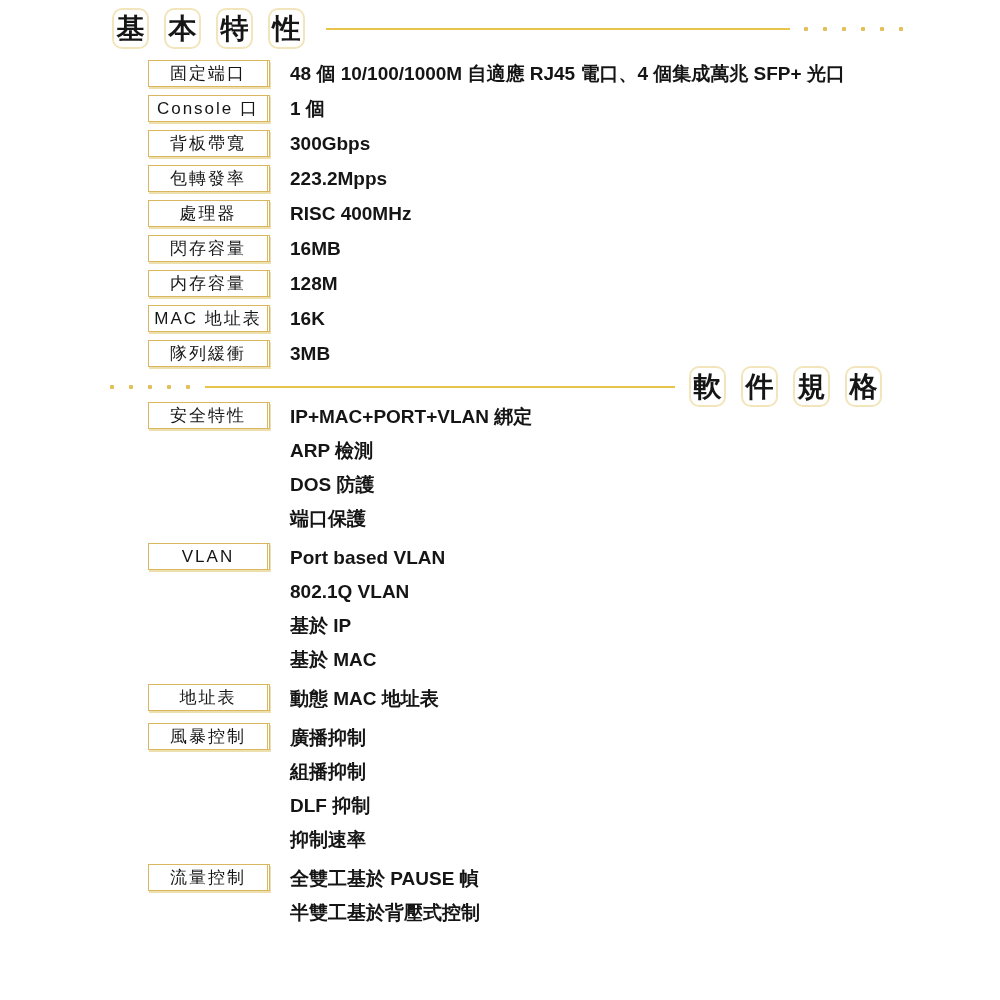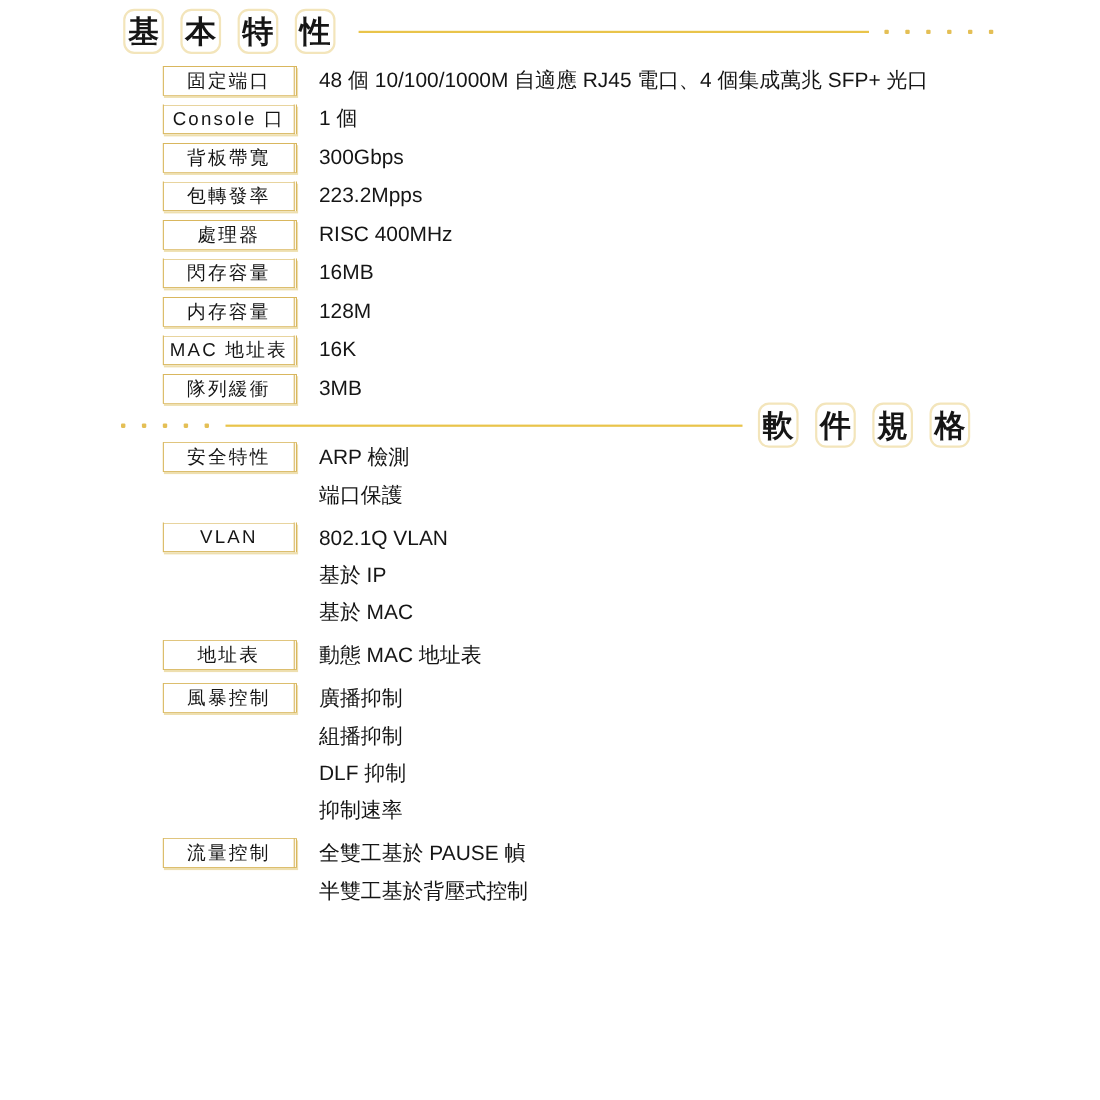--- a/index.html
+++ b/index.html
@@ -49,21 +49,21 @@
     border-right:3px double var(--gold);
     box-shadow:1px 2px 0 0 var(--gold-shadow);
     background:#fff;
     display:flex;align-items:center;justify-content:center;
     font-size:17px;font-weight:500;letter-spacing:2px;
     color:var(--ink);white-space:nowrap;
   }
   .spec-table.software .label-box{margin-top:2px;align-items:center;}
   .values{margin-left:20px;}
   .value-line{
-    font-size:19px;font-weight:400;color:var(--ink);
+    font-size:19px;font-weight:700;color:var(--ink);
     white-space:nowrap;
   }
   .spec-table.basic .value-line{line-height:28px;}
   .spec-table.software .value-line{line-height:34px;}
 </style>
 </head>
 <body>
 
 <div class="page">
 
@@ -200,30 +200,33 @@
         </div>
     </div>
   </div>
 
   <div class="spec-table software">
   <div class="spec-row">
     <div class="label-box">
       <span>安全特性</span>
     </div>
     <div class="values">
+          <div class="value-line">IP+MAC+PORT+VLAN 綁定</div>
           <div class="value-line">ARP 檢測</div>
+          <div class="value-line">DOS 防護</div>
           <div class="value-line">端口保護</div>
         </div>
   </div>
 
   <div class="spec-row">
     <div class="label-box">
       <span>VLAN</span>
     </div>
     <div class="values">
+          <div class="value-line">Port based VLAN</div>
           <div class="value-line">802.1Q VLAN</div>
           <div class="value-line">基於 IP</div>
           <div class="value-line">基於 MAC</div>
         </div>
   </div>
 
   <div class="spec-row">
     <div class="label-box">
       <span>地址表</span>
     </div>

